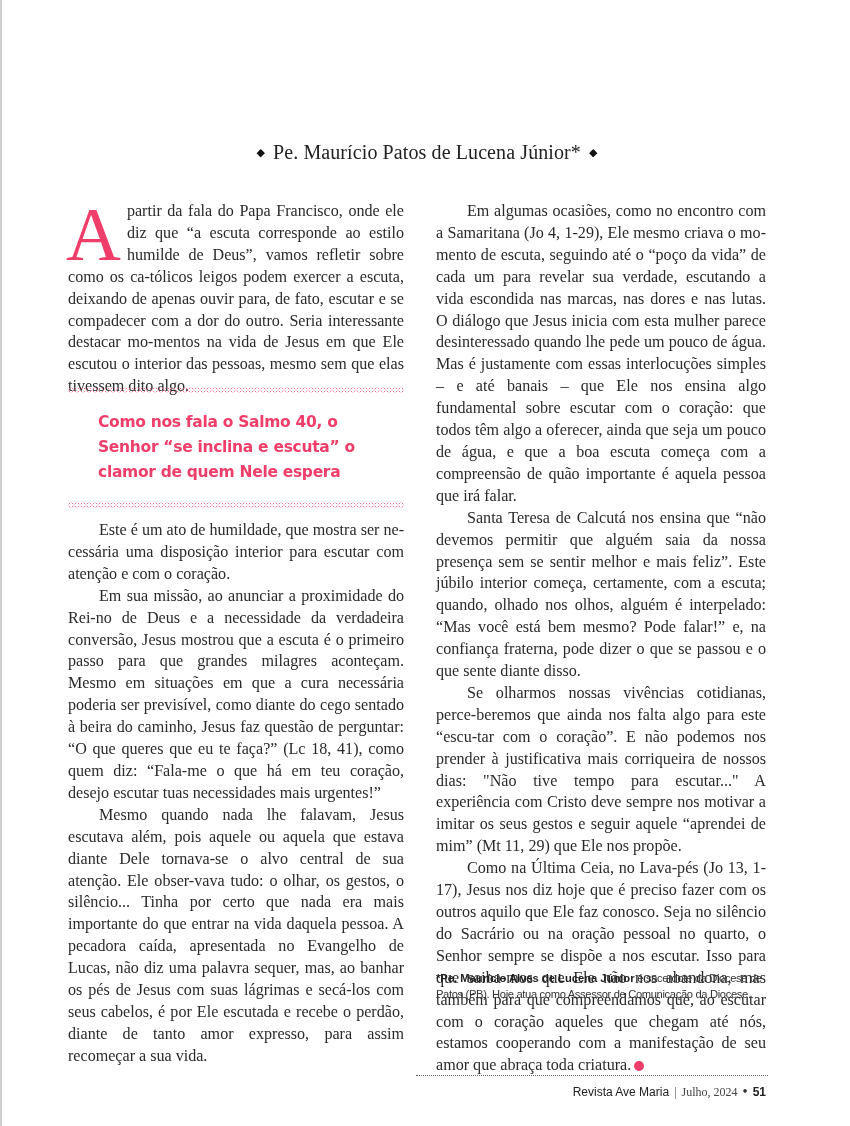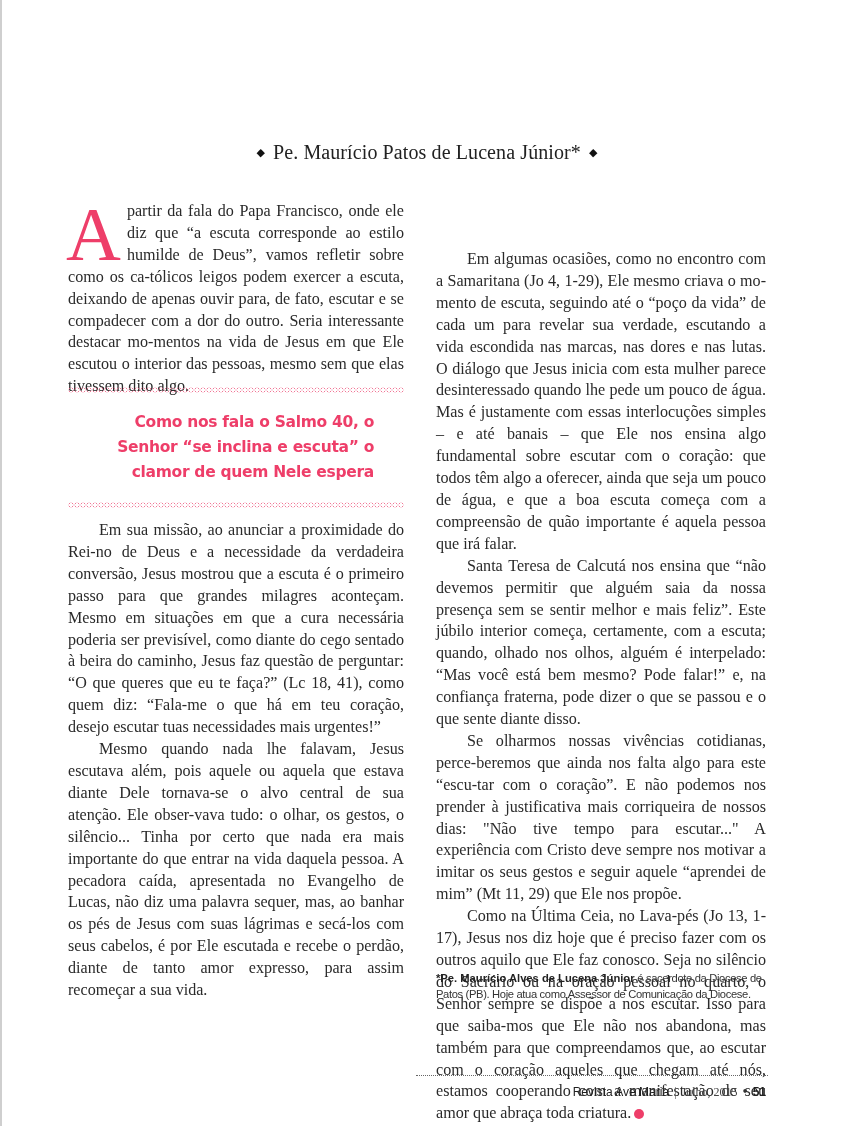--- a/index.html
+++ b/index.html
@@ -13,37 +13,37 @@
     text-align: center; font-family: "Liberation Serif", serif;
     font-size: 20px; color: #222; letter-spacing: 0.1px;
   }
   .author-header .dia { font-size: 11px; vertical-align: 3px; margin: 0 8px; color: #111; }
   .col {
     position: absolute; font-family: "Liberation Serif", serif;
     font-size: 16.1px; line-height: 21.9px; color: #2a2a2a;
     text-align: justify; hyphens: manual;
   }
   .col-left { left: 66px; width: 336px; }
-  .col-right { left: 434px; width: 330px; top: 200px; margin-top: 48px; }
+  .col-right { left: 434px; width: 330px; top: 200px; }
   .col p { margin: 0; text-indent: 31px; }
   .col p.first { text-indent: 0; }
   .intro { top: 200px; }
   .dropcap {
     float: left; font-family: "Liberation Serif", serif; color: #ee3e69;
     font-size: 76px; line-height: 58px; margin: 5px 6px 0 -2px; height: 60px;
   }
   .pullquote { position: absolute; left: 66px; width: 336px; top: 386px; }
   .dots-rule {
     height: 10px; width: 336px;
     background-image: radial-gradient(circle, transparent 1.6px, #ee5f84 1.7px, #ee5f84 2.4px, transparent 2.6px);
     background-size: 6px 8px; background-repeat: repeat-x; opacity: 0.85;
   }
   .pq-text {
     font-family: "DejaVu Sans", sans-serif; font-weight: bold; color: #ee3e69;
-    font-size: 15.5px; line-height: 25px; text-align: right;
+    font-size: 15.5px; line-height: 25px; text-align: left;
     margin: 14px 30px 16px 30px; letter-spacing: -0.3px;
   }
   .body-left { top: 519px; }
   .end-dot {
     display: inline-block; width: 10px; height: 10px; border-radius: 50%;
     background: #ee3e69; margin-left: 3px; vertical-align: -1px;
   }
   .bio {
     position: absolute; left: 434px; width: 330px; top: 970px;
     font-family: Liberation Sans, sans-serif; font-size: 11.2px; line-height: 16px;
@@ -75,31 +75,32 @@
   <p class="first"><span class="dropcap">A</span><span>partir da fala do Papa Francisco, onde ele diz que “a escuta corresponde ao estilo humilde de Deus”, vamos refletir sobre como os ca-tólicos leigos podem exercer a escuta, deixando de apenas ouvir para, de fato, escutar e se compadecer com a dor do outro. Seria interessante destacar mo-mentos na vida de Jesus em que Ele escutou o interior das pessoas, mesmo sem que elas tivessem dito algo.</span></p>
 </div>
 
 <div class="pullquote">
   <div class="dots-rule"></div>
   <div class="pq-text">Como nos fala o Salmo 40, o Senhor “se inclina e escuta” o clamor de quem Nele espera</div>
   <div class="dots-rule"></div>
 </div>
 
 <div class="col col-left body-left">
+  <p>Este é um ato de humildade, que mostra ser ne-cessária uma disposição interior para escutar com atenção e com o coração.</p>
   <p>Em sua missão, ao anunciar a proximidade do Rei-no de Deus e a necessidade da verdadeira conversão, Jesus mostrou que a escuta é o primeiro passo para que grandes milagres aconteçam. Mesmo em situações em que a cura necessária poderia ser previsível, como diante do cego sentado à beira do caminho, Jesus faz questão de perguntar: “O que queres que eu te faça?” (Lc 18, 41), como quem diz: “Fala-me o que há em teu coração, desejo escutar tuas necessidades mais urgentes!”</p>
   <p>Mesmo quando nada lhe falavam, Jesus escutava além, pois aquele ou aquela que estava diante Dele tornava-se o alvo central de sua atenção. Ele obser-vava tudo: o olhar, os gestos, o silêncio... Tinha por certo que nada era mais importante do que entrar na vida daquela pessoa. A pecadora caída, apresentada no Evangelho de Lucas, não diz uma palavra sequer, mas, ao banhar os pés de Jesus com suas lágrimas e secá-los com seus cabelos, é por Ele escutada e recebe o perdão, diante de tanto amor expresso, para assim recomeçar a sua vida.</p>
 </div>
 
 <div class="col col-right">
   <p>Em algumas ocasiões, como no encontro com a Samaritana (Jo 4, 1-29), Ele mesmo criava o mo-mento de escuta, seguindo até o “poço da vida” de cada um para revelar sua verdade, escutando a vida escondida nas marcas, nas dores e nas lutas. O diálogo que Jesus inicia com esta mulher parece desinteressado quando lhe pede um pouco de água. Mas é justamente com essas interlocuções simples – e até banais – que Ele nos ensina algo fundamental sobre escutar com o coração: que todos têm algo a oferecer, ainda que seja um pouco de água, e que a boa escuta começa com a compreensão de quão importante é aquela pessoa que irá falar.</p>
   <p>Santa Teresa de Calcutá nos ensina que “não devemos permitir que alguém saia da nossa presença sem se sentir melhor e mais feliz”. Este júbilo interior começa, certamente, com a escuta; quando, olhado nos olhos, alguém é interpelado: “Mas você está bem mesmo? Pode falar!” e, na confiança fraterna, pode dizer o que se passou e o que sente diante disso.</p>
   <p>Se olharmos nossas vivências cotidianas, perce-beremos que ainda nos falta algo para este “escu-tar com o coração”. E não podemos nos prender à justificativa mais corriqueira de nossos dias: "Não tive tempo para escutar..." A experiência com Cristo deve sempre nos motivar a imitar os seus gestos e seguir aquele “aprendei de mim” (Mt 11, 29) que Ele nos propõe.</p>
   <p><span>Como na Última Ceia, no Lava-pés (Jo 13, 1-17), Jesus nos diz hoje que é preciso fazer com os outros aquilo que Ele faz conosco. Seja no silêncio do Sacrário ou na oração pessoal no quarto, o Senhor sempre se dispõe a nos escutar. Isso para que saiba-mos que Ele não nos abandona, mas também para que compreendamos que, ao escutar com o coração aqueles que chegam até nós, estamos cooperando com a manifestação de seu amor que abraça toda criatura.</span><span class="end-dot"></span></p>
 </div>
 
 <div class="bio">
   <b>*Pe. Maurício Alves de Lucena Júnior</b><span> é sacerdote da Diocese de Patos (PB). Hoje atua como Assessor de Comunicação da Diocese.</span>
 </div>
 
 <div class="footer-rule"></div>
 <div class="footer">
-  <span class="mag">Revista Ave Maria</span><span class="sep">|</span><span class="date">Julho, 2015</span><span class="bullet">•</span><span class="page">51</span>
+  <span class="mag">Revista Ave Maria</span><span class="sep">|</span><span class="date">Julho, 2024</span><span class="bullet">•</span><span class="page">51</span>
 </div>
 
 </body></html>

